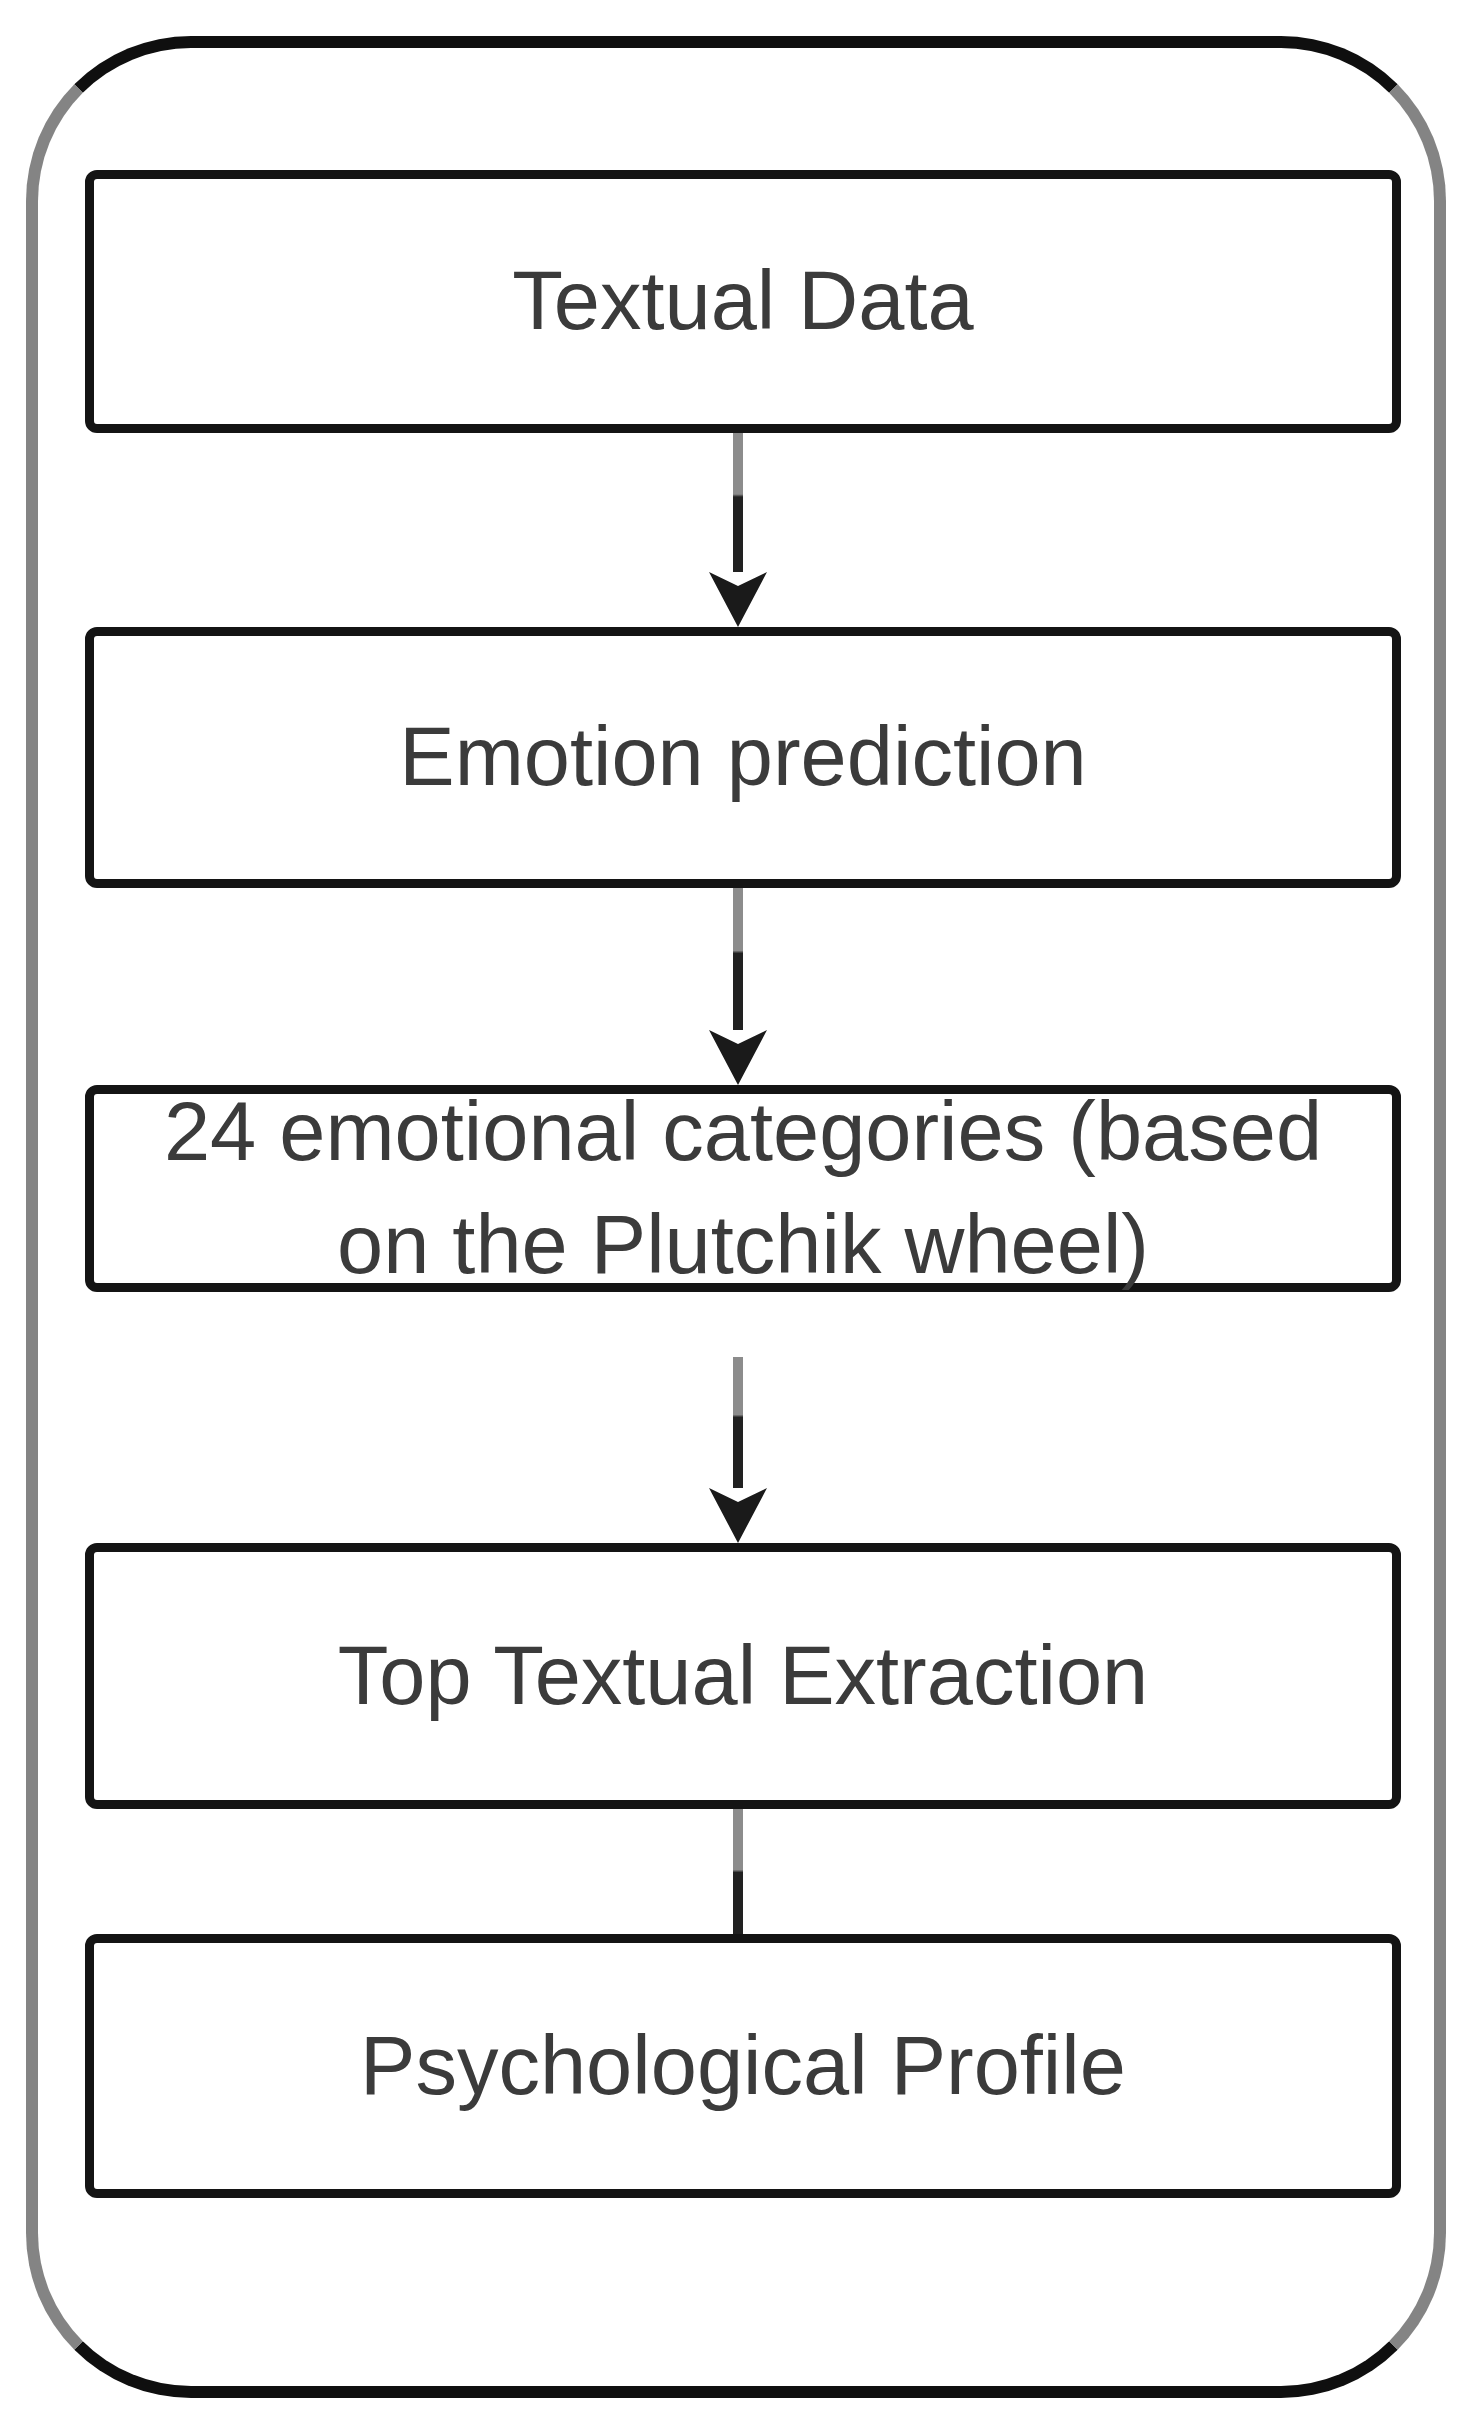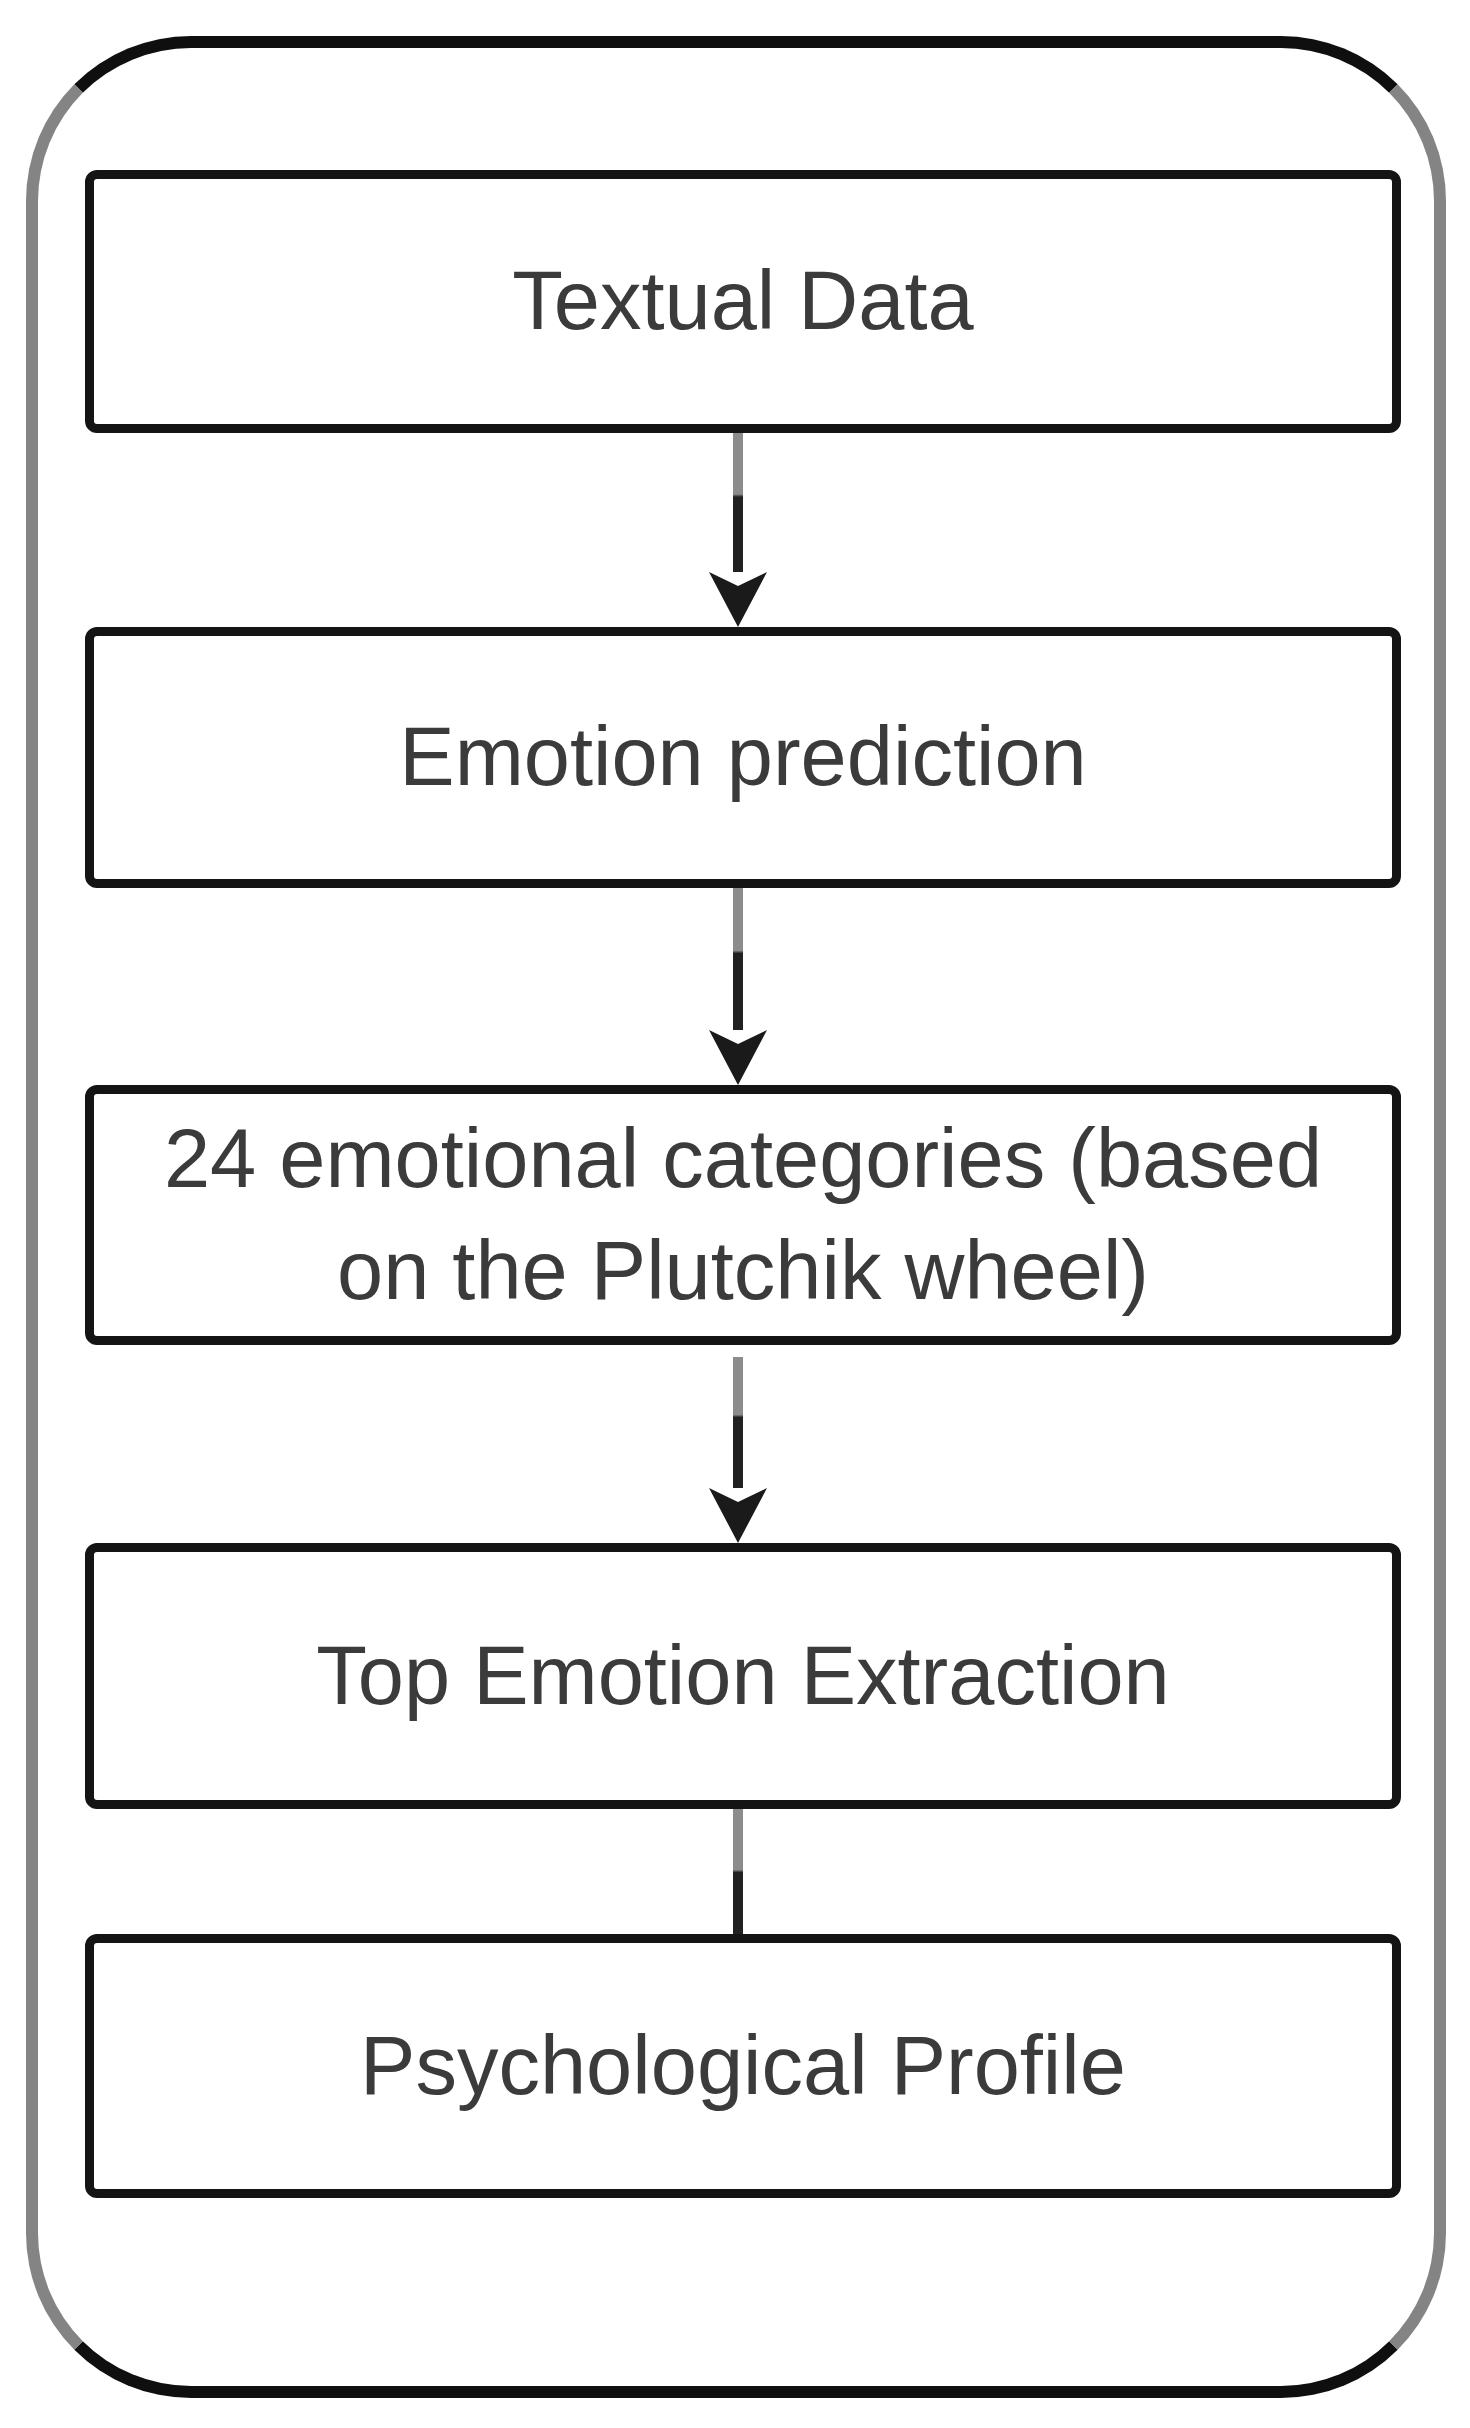--- a/index.html
+++ b/index.html
@@ -49,21 +49,21 @@
     align-items: center;
     justify-content: center;
     text-align: center;
     padding: 0 48px;
     font-size: 83px;
     line-height: 1.35;
     color: var(--text);
   }
   .node-1 { top: 170px;  height: 263px; }
   .node-2 { top: 627px;  height: 261px; text-align: right; }
-  .node-3 { top: 1085px; height: 260px; }
+  .node-3 { top: 1085px; height: 207px; }
   .node-4 { top: 1543px; height: 266px; }
   .node-5 { top: 1934px; height: 264px; }
 
   
   .stem {
     position: absolute;
     left: 733px;
     width: 10px;
     background: linear-gradient(to bottom,
       var(--stem-gray) 0%, var(--stem-gray) 44%,
@@ -114,21 +114,21 @@
   <div class="node node-3">
     <span>24 emotional categories (based on the Plutchik wheel)</span>
   </div>
 
   <div class="stem stem-3"></div>
   <svg class="head head-3" viewBox="0 0 58 55" aria-hidden="true">
     <path d="M0 0 L29 14 L58 0 L29 55 Z" fill="currentColor"></path>
   </svg>
 
   <div class="node node-4">
-    <span>Top Emotion Extraction</span>
+    <span>Top Textual Extraction</span>
   </div>
 
   <div class="stem stem-4"></div>
   <svg class="head head-4" viewBox="0 0 58 55" aria-hidden="true">
     <path d="M0 0 L29 14 L58 0 L29 55 Z" fill="currentColor"></path>
   </svg>
 
   <div class="node node-5">
     <span>Psychological Profile</span>
   </div>

